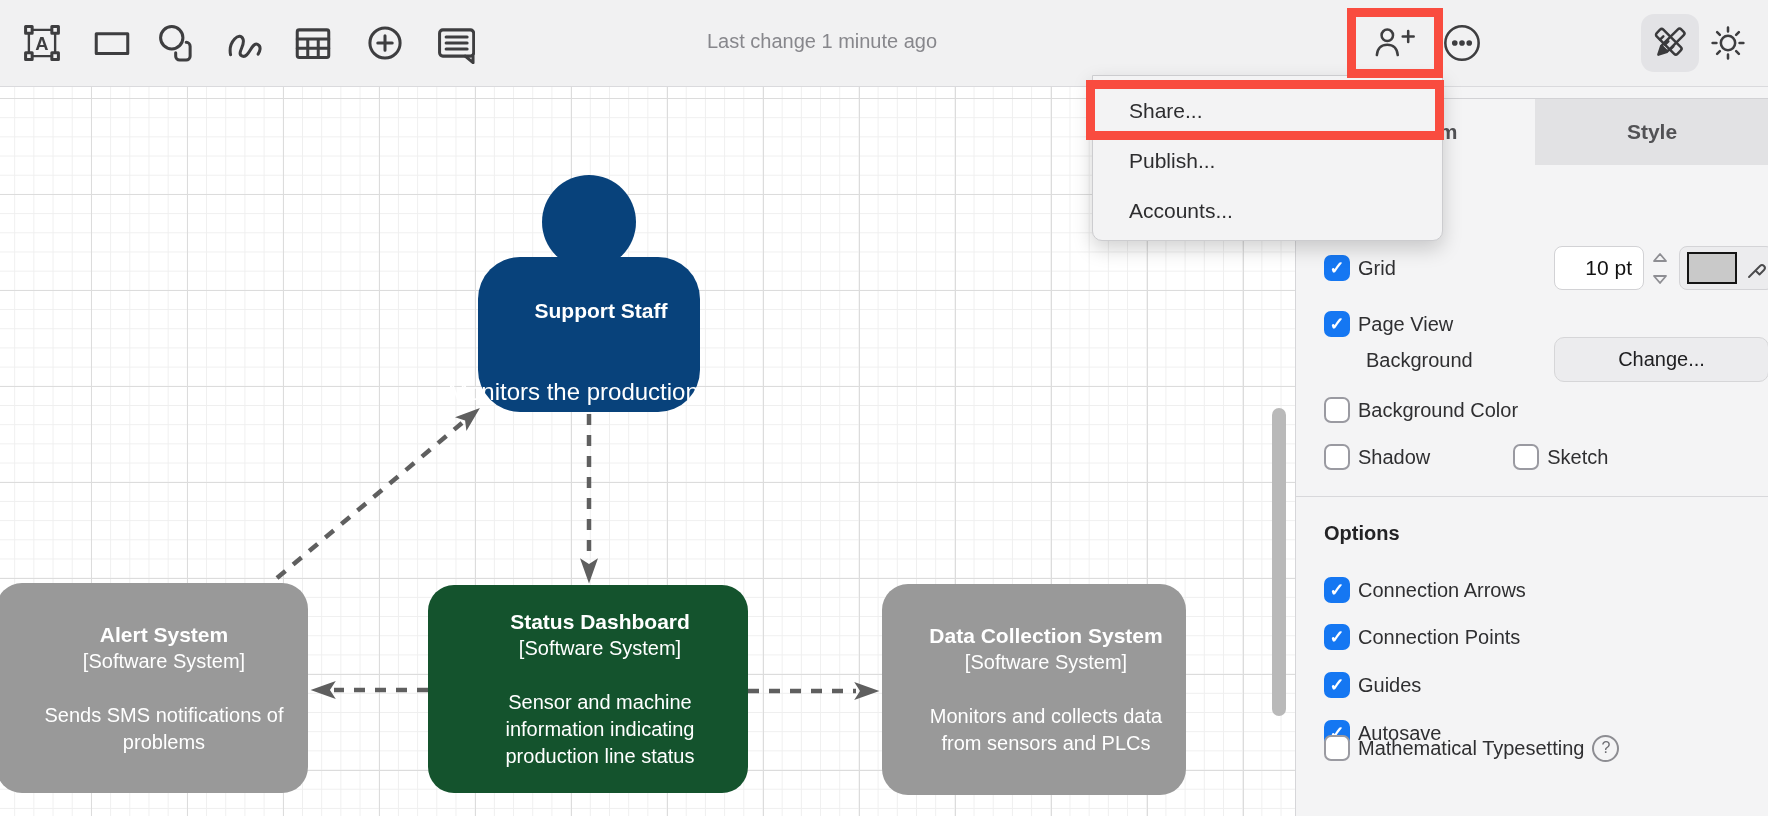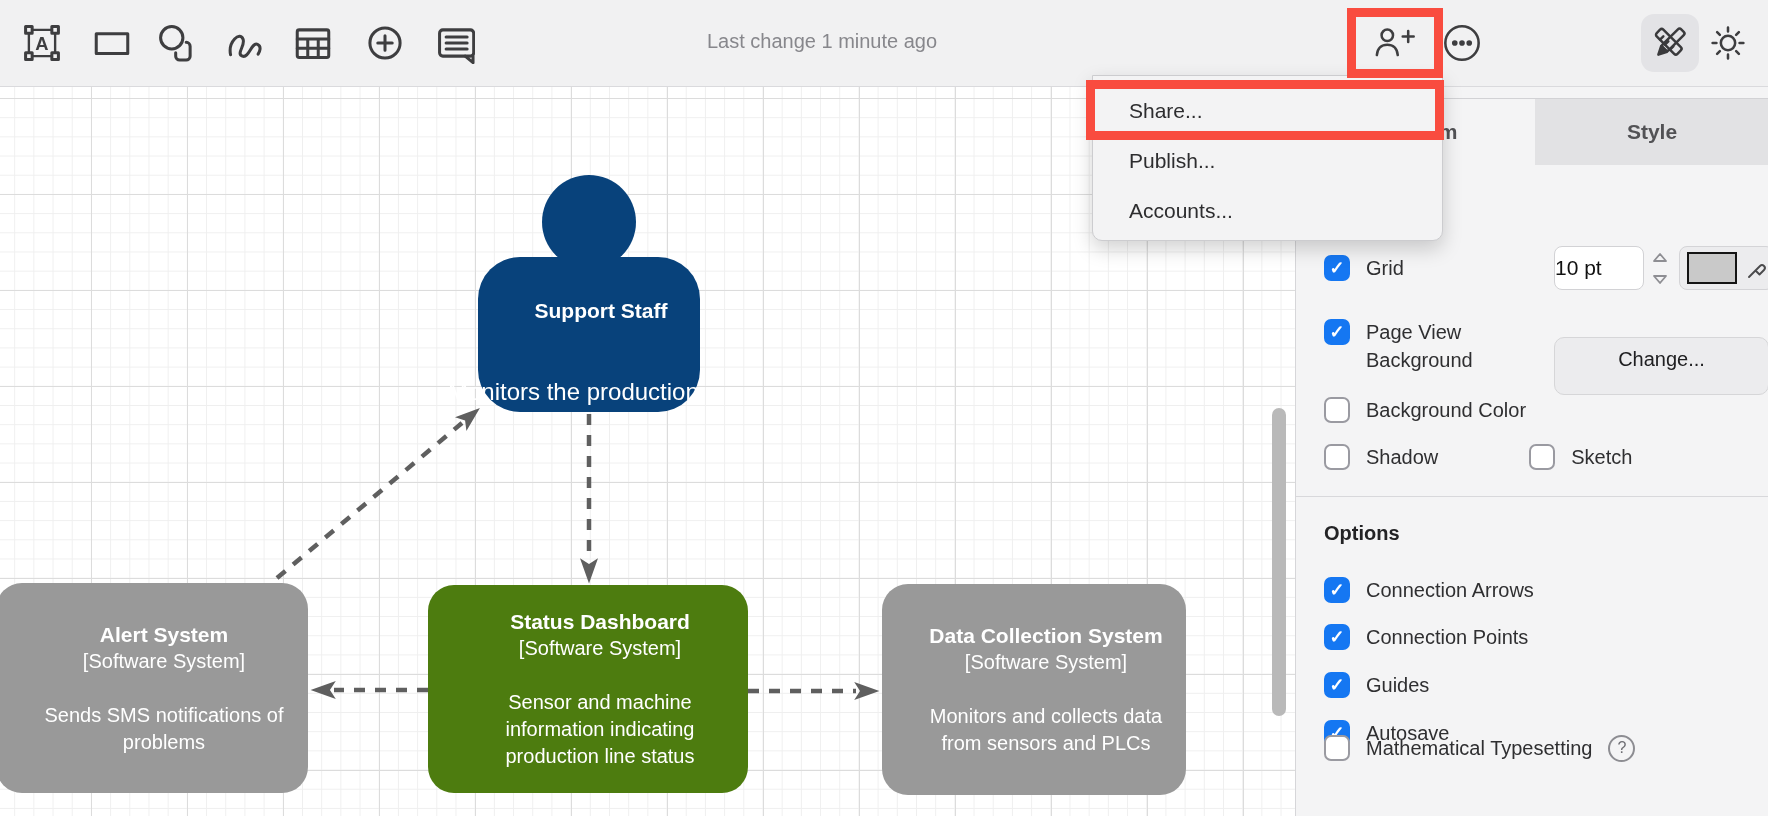--- a/index.html
+++ b/index.html
@@ -16,21 +16,21 @@
     background-size:96px 96px,96px 96px,19.2px 19.2px,19.2px 19.2px;
     background-position:-5px 12px;}
   #stage{position:absolute;left:0;top:0;width:1768px;height:816px;pointer-events:none;}
   .arrows{position:absolute;left:0;top:0;z-index:5;}
   .node{position:absolute;z-index:6;color:#fff;text-align:center;box-sizing:border-box;pointer-events:auto;padding-left:24px;}
   .rounded{border-radius:26px;}
   .node .txt{display:flex;flex-direction:column;justify-content:center;height:100%;line-height:27px;font-size:20px;}
   .node .title{font-weight:bold;font-size:21px;}
   .node .desc{margin-top:27px;white-space:pre-line;}
   .fill-person{background:#08427B;}
-  .fill-system{background:#4d7c0f;}
+  .fill-system{background:#14532d;}
   .fill-ext{background:#999999;}
   #person-head{position:absolute;left:542px;top:175px;width:94px;height:94px;border-radius:50%;z-index:6;}
   #person-body{left:478px;top:257px;width:222px;height:155px;border-radius:42px;}
   #person-body .txt{justify-content:flex-start;padding-top:40px;}
   #person-desc{position:absolute;left:-30px;bottom:7px;white-space:nowrap;font-size:24px;}
   #vscroll{position:absolute;left:1272px;top:408px;width:14px;height:308px;border-radius:7px;
            background:#b9b9b9;z-index:7;pointer-events:auto;}
 
   
   #toolbar{position:absolute;left:0;top:0;width:1768px;height:86px;background:#f1f1f2;
@@ -44,37 +44,37 @@
              background:#e3e3e6;display:flex;align-items:center;justify-content:center;}
 
   
   #panel{position:absolute;left:1295px;top:86px;width:473px;height:730px;background:#f4f4f5;
          border-left:1px solid #d6d6d9;box-sizing:border-box;z-index:10;font-size:20px;}
   #tabline{position:absolute;left:0;top:12px;width:473px;height:1px;background:#d2d2d5;}
   .tab{position:absolute;top:13px;height:66px;display:flex;align-items:center;justify-content:center;
        font-weight:bold;font-size:21px;color:#525255;cursor:pointer;}
   #tab-diagram{left:0;width:239px;}
   #tab-style{left:239px;width:234px;background:#e2e2e4;}
-  .prow{position:absolute;left:28px;display:flex;align-items:center;gap:16px;height:28px;}
+  .prow{position:absolute;left:28px;display:flex;align-items:center;gap:8px;height:28px;}
   .plabel{color:#2f2f31;}
   .cb{width:26px;height:26px;border-radius:7px;background:#fff;border:2.5px solid #9a9aa1;
       box-sizing:border-box;display:inline-flex;align-items:center;justify-content:center;
       flex:0 0 auto;cursor:pointer;}
   .cb.checked{background:#1577f2;border-color:#1577f2;}
   .cb.checked::after{content:"✓";color:#fff;font-size:18px;font-weight:bold;line-height:1;}
   #grid-size{position:absolute;left:230px;top:-8px;width:90px;height:44px;background:#fff;
-             border:1px solid #d2d2d5;border-radius:8px;box-sizing:border-box;text-align:left;
+             border:1px solid #d2d2d5;border-radius:8px;box-sizing:border-box;text-align:right;
              padding-right:11px;font-size:21px;line-height:42px;color:#111;}
   #stepper{position:absolute;left:322px;top:-8px;width:28px;height:44px;display:flex;
            flex-direction:column;justify-content:space-around;align-items:center;}
   #swatch-btn{position:absolute;left:355px;top:-8px;width:95px;height:44px;background:#ececee;
               border:1px solid #d4d4d7;border-radius:8px;box-sizing:border-box;display:flex;
               align-items:center;gap:8px;padding-left:7px;}
   #swatch{width:50px;height:32px;background:#c9c9c9;border:2.5px solid #141414;box-sizing:border-box;}
-  #change-btn{position:absolute;left:230px;top:-9px;width:215px;height:58px;background:#ececee;
+  #change-btn{position:absolute;left:230px;top:-9px;width:215px;height:45px;background:#ececee;
               border:1px solid #d6d6d8;border-radius:10px;box-sizing:border-box;text-align:center;
               line-height:43px;font-size:20px;color:#202022;cursor:pointer;}
   #pdivider{position:absolute;left:0;top:410px;width:473px;height:1px;background:#d8d8db;}
   #options-title{position:absolute;left:28px;top:436px;font-weight:bold;color:#232325;}
   .help{width:27px;height:27px;border-radius:50%;border:2.5px solid #8d8d92;box-sizing:border-box;
         display:inline-flex;align-items:center;justify-content:center;font-size:16px;color:#6e6e73;}
 
   
   #share-menu{position:absolute;left:1092px;top:75px;width:351px;height:166px;background:#f3f3f4;
               border:1px solid #cccccf;border-radius:0 0 10px 10px;box-sizing:border-box;
@@ -251,21 +251,21 @@
         </svg>
       </span>
       <span id="swatch-btn">
         <span id="swatch"></span>
         <svg width="26" height="26" viewBox="0 0 26 26" style="stroke:#4a4a4c;fill:none;stroke-width:1.9;stroke-linecap:round;stroke-linejoin:round;">
           <path d="M4 22 L12 14 M10.5 15.5 L15 11 A2.8 2.8 0 1 1 19 15 L14.5 19.5 Z"></path>
         </svg>
       </span>
     </div>
 
-    <div class="prow" style="top:232px;">
+    <div class="prow" style="top:224px;">
       <span class="cb checked"></span>
       <span class="plabel">Page View</span>
     </div>
 
     <div class="prow" style="top:260px;width:420px;">
       <span class="plabel" style="margin-left:42px;">Background</span>
       <span id="change-btn">Change...</span>
     </div>
 
     <div class="prow" style="top:310px;">

